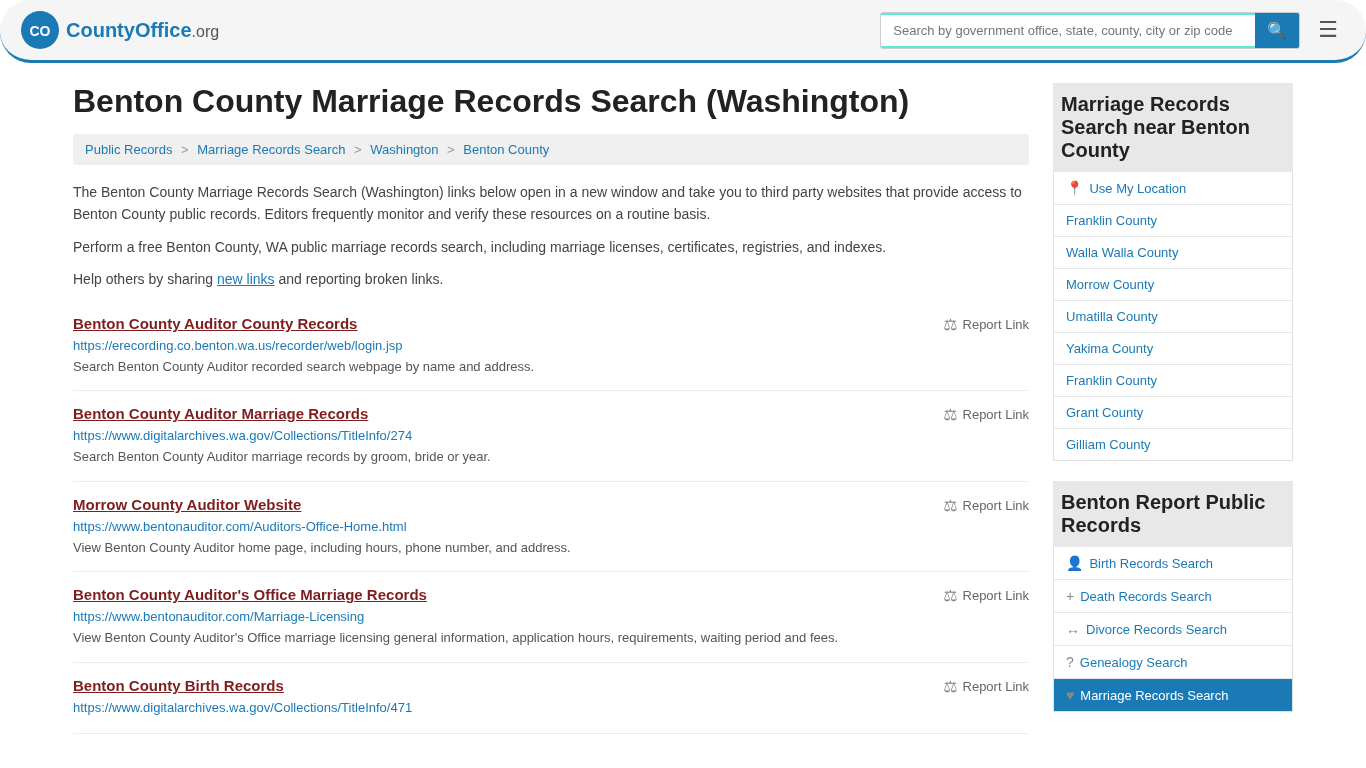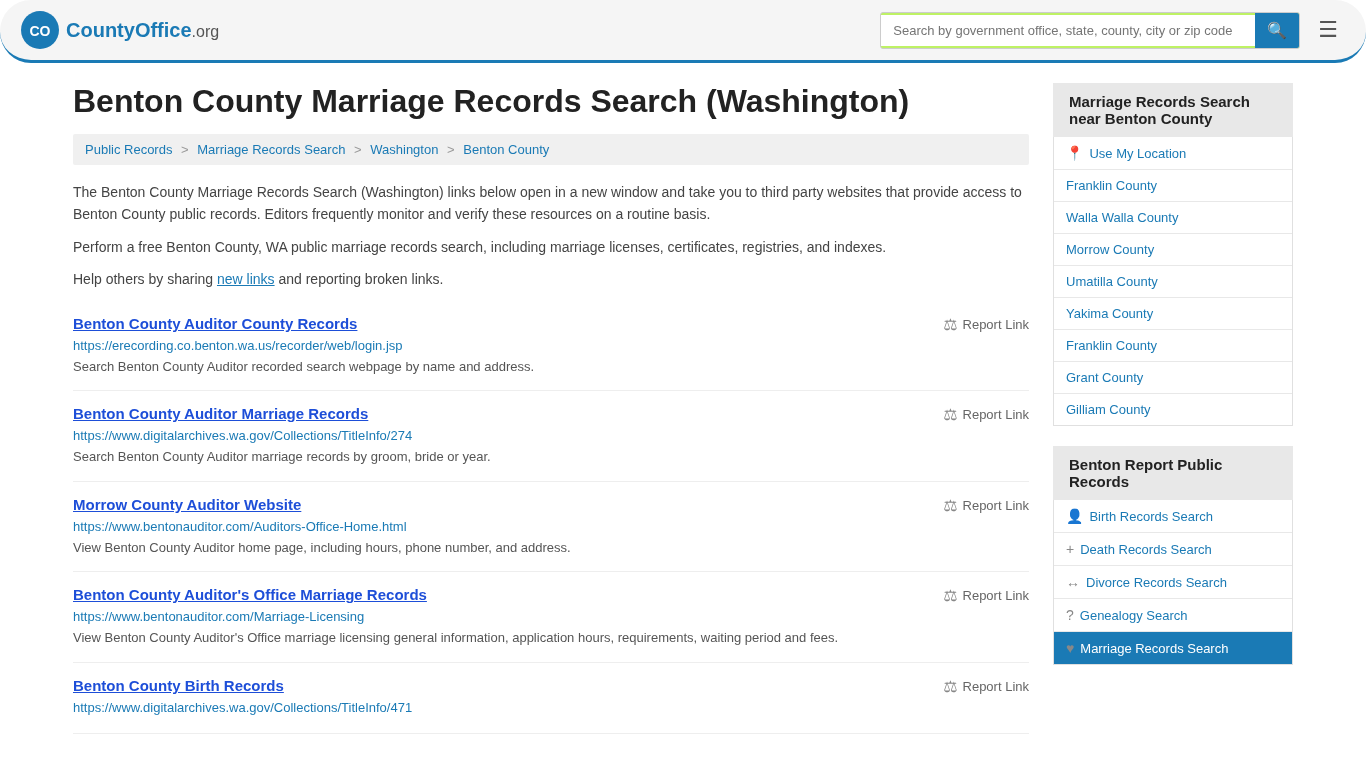--- a/index.html
+++ b/index.html
@@ -27,21 +27,21 @@
     .header-right {
       display: flex;
       align-items: center;
       gap: 10px;
     }
     .search-bar {
       display: flex;
       align-items: center;
       border: 1px solid #ccc;
       border-radius: 3px;
-      background: #bef264;
+      background: #5eead4;
       overflow: hidden;
       width: 420px;
     }
     .search-bar input {
       border: none;
       outline: none;
       padding: 8px 12px;
       font-size: 13px;
       width: 100%;
       color: #666;
@@ -116,21 +116,21 @@
     }
     .record-header {
       display: flex;
       justify-content: space-between;
       align-items: flex-start;
       margin-bottom: 4px;
     }
     .record-title {
       font-size: 15px;
       font-weight: bold;
-      color: #1d4ed8;
+      color: #7f1d1d;
       text-decoration: underline;
       cursor: pointer;
     }
     .report-link {
       display: flex;
       align-items: center;
       gap: 5px;
       color: #666;
       font-size: 13px;
       cursor: pointer;
@@ -150,22 +150,22 @@
       color: #555;
       line-height: 1.5;
     }
 
     
     .sidebar-section {
       margin-bottom: 20px;
     }
     .sidebar-heading {
       background: #e8e8e8;
-      padding: 10px 16px;
-      font-size: 15px;
+      padding: 10px 8px;
+      font-size: 20px;
       font-weight: bold;
       color: #222;
       margin-bottom: 0;
     }
     .sidebar-list {
       list-style: none;
       border: 1px solid #e0e0e0;
       border-top: none;
     }
     .sidebar-list li {

